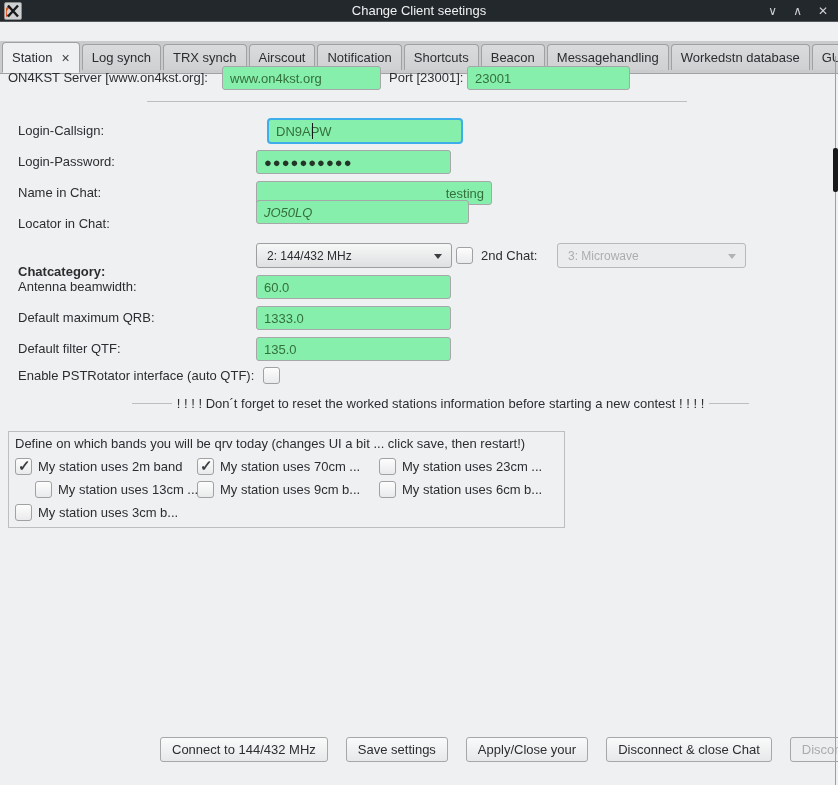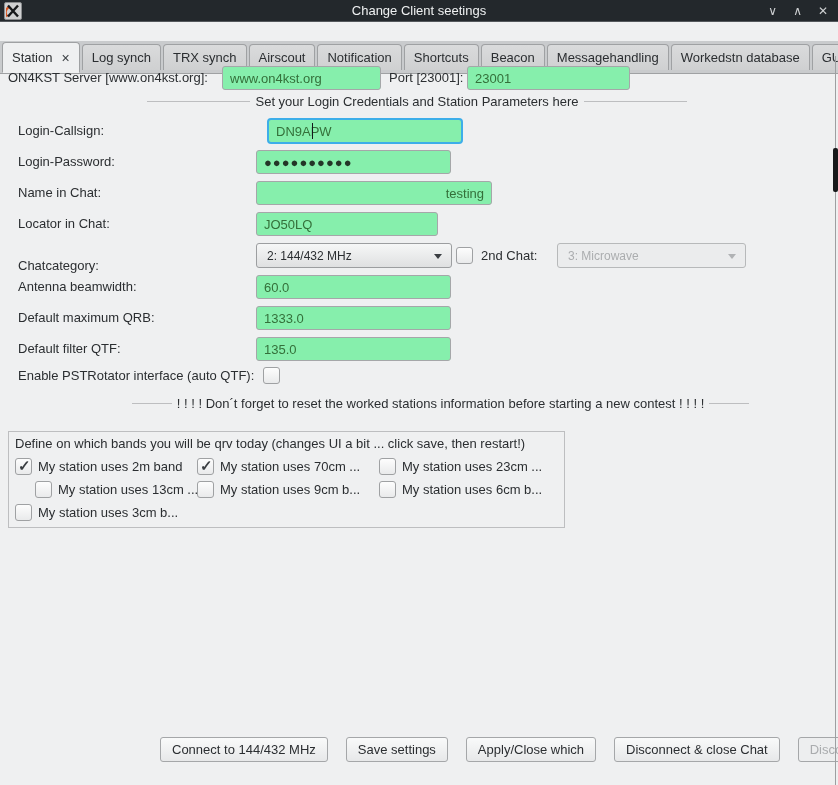--- a/index.html
+++ b/index.html
@@ -131,38 +131,37 @@
       </div>
   </div>
 
   <div class="lbl" style="left:8px; top:66px;">ON4KST Server [www.on4kst.org]:</div>
   <input class="inp" style="left: 222px; top: 66px; width: 159px;" value="www.on4kst.org">
   <div class="lbl" style="left:389px; top:66px;">Port [23001]:</div>
   <input class="inp" style="left: 467px; top: 66px; width: 163px;" value="23001">
 
   <div class="sep" style="left:147px; top:92px; width:540px;">
     <span class="line"></span>
-    <span class="sep-text">Set your Login Credentials and Station Parameters here</span>
     <span class="line"></span>
   </div>
 
   <div class="lbl" style="left:18px; top:119px;">Login-Callsign:</div>
   <input class="inp focused" style="left: 255px; top: 118px; width: 196px;" value="DN9APW">
   <div class="caret" style="left:312px; top:123px; height:16px;"></div>
 
   <div class="lbl" style="left:18px; top:150px;">Login-Password:</div>
   <input class="inp" style="left: 256px; top: 150px; width: 195px; letter-spacing: 1px; color: rgb(35, 53, 39);" value="●●●●●●●●●●">
 
   <div class="lbl" style="left:18px; top:181px;">Name in Chat:</div>
   <input class="inp" style="left: 256px; top: 181px; width: 236px; text-align: right;" value="testing">
 
   <div class="lbl" style="left:18px; top:212px;">Locator in Chat:</div>
-  <input class="inp" style="left: 256px; top: 212px; width: 182px;" value="JO50LQ">
-
-  <div class="lbl" style="left:18px; top:254px;">Chatcategory:</div>
+  <input class="inp" style="left: 256px; top: 200px; width: 213px; font-style: italic;" value="JO50LQ">
+
+  <div class="lbl" style="left:18px; top:260px;font-weight:bold;">Chatcategory:</div>
   <div class="combo" style="left:256px; top:243px; width:196px;">
     <span>2: 144/432 MHz</span>
     <span class="arrow"></span>
   </div>
   <div class="cb" style="left:456px; top:247px;"></div>
   <div class="lbl" style="left:481px; top:244px;">2nd Chat:</div>
   <div class="combo disabled" style="left:557px; top:243px; width:189px;">
     <span>3: Microwave</span>
     <span class="arrow"></span>
   </div>
@@ -214,21 +213,21 @@
     </div>
     <div class="gb-item" style="left:6px; top:72px;">
       <span class="cb"></span>
       <span class="gb-lbl">My station uses 3cm b...</span>
     </div>
   </div>
 
   <div class="btn-row">
     <button class="btn">Connect to 144/432 MHz</button>
     <button class="btn">Save settings</button>
-    <button class="btn">Apply/Close which</button>
+    <button class="btn">Apply/Close your</button>
     <button class="btn">Disconnect &amp; close Chat</button>
     <button class="btn disabled">Disconnect</button>
   </div>
 
   <div class="scroll-track">
     <div class="scroll-thumb"></div>
   </div>
 
 </div>
 

